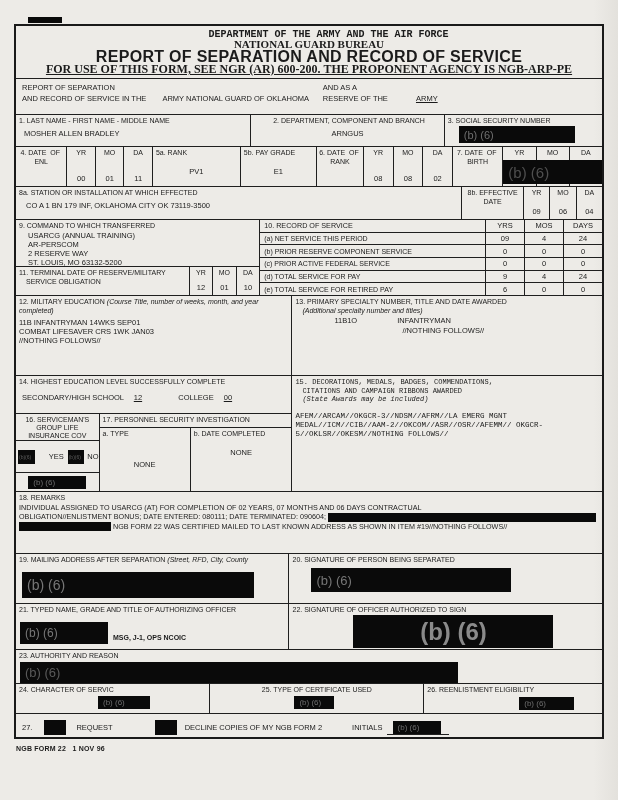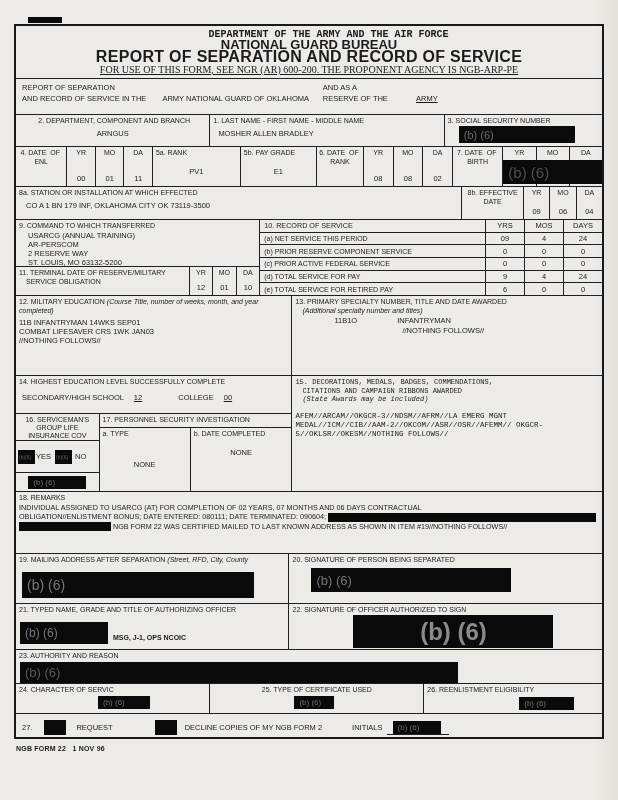--- a/index.html
+++ b/index.html
@@ -20,23 +20,23 @@
   .row:first-child{border-top:none;}
   .cell{box-sizing:border-box;position:relative;overflow:hidden;}
   .cell + .cell{border-left:1px solid #1f1f1f;}
   .lbl{font-size:7px;line-height:8.5px;padding:2px 0 0 3px;letter-spacing:0;}
   .val{font-size:7.5px;line-height:9px;}
   .italic{font-style:italic;}
   .center{text-align:center;}
   
   .hdr{display:block;text-align:center;height:52px;box-sizing:border-box;padding-top:4px;}
   .hdr .h1{font-family:Liberation Mono, monospace;font-weight:bold;font-size:10px;line-height:10px;padding-left:39px;}
-  .hdr .h2{font-family:Liberation Sans, sans-serif;font-weight:bold;font-size:13px;line-height:9px;}
+  .hdr .h2{font-family:Liberation Serif, serif;font-weight:bold;font-size:11px;line-height:9px;}
   .hdr .h3{font-weight:bold;font-size:16px;line-height:16px;letter-spacing:.3px;}
-  .hdr .h4{font-family:"Liberation Serif",serif;font-weight:normal;font-size:10px;line-height:9px;text-decoration:underline;}
+  .hdr .h4{font-family:"Liberation Serif",serif;font-weight:bold;font-size:12px;line-height:9px;text-decoration:underline;}
   
   .intro{height:36px;padding:3px 0 0 0;}
   .intro .ig{font-size:7.5px;line-height:11px;}
   .intro .igl{padding-left:6px;width:52%;box-sizing:border-box;}
   .intro .igr{padding-left:2px;}
   .intro .fillval{margin-left:14px;}
   .intro .und{text-decoration:underline;margin-left:26px;}
   
   .dgroup{display:flex;height:100%;}
   .dcol{flex:1;display:flex;flex-direction:column;justify-content:space-between;text-align:center;box-sizing:border-box;}
@@ -81,27 +81,27 @@
       <div class="ig igr">
         <div>AND AS A</div>
         <div>
           <span>RESERVE OF THE</span>
           <span class="und">ARMY</span>
         </div>
       </div>
     </div>
 
     <div class="row" style="height:32px;">
+      <div class="cell" style="width:40%;">
+        <div class="lbl">1. LAST NAME - FIRST NAME - MIDDLE NAME</div>
+        <div class="val" style="padding:3px 0 0 8px;">MOSHER ALLEN BRADLEY</div>
+      </div>
       <div class="cell" style="width:33%;">
         <div class="lbl center">2. DEPARTMENT, COMPONENT AND BRANCH</div>
         <div class="val center" style="padding-top:3px;">ARNGUS</div>
-      </div>
-      <div class="cell" style="width:40%;">
-        <div class="lbl">1. LAST NAME - FIRST NAME - MIDDLE NAME</div>
-        <div class="val" style="padding:3px 0 0 8px;">MOSHER ALLEN BRADLEY</div>
       </div>
       <div class="cell" style="width:27%;">
         <div class="lbl">3. SOCIAL SECURITY NUMBER</div>
         <div class="redact" style="position:absolute;left:14px;top:11px;width:116px;height:17px;font-size:11px;">
             <span>(b) (6)</span>
           </div>
       </div>
     </div>
 
     <div class="row" style="height:40px;">
@@ -311,21 +311,21 @@
           <div style="width:30%;box-sizing:border-box;display:flex;flex-direction:column;">
             <div class="lbl center" style="padding-left:0;line-height:8px;">
               <div>16. SERVICEMAN'S</div>
               <div>GROUP LIFE</div>
               <div>INSURANCE COV</div>
             </div>
             <div style="flex:1;border-top:1px solid #1f1f1f;display:flex;align-items:center;font-size:7.5px;padding-left:2px;">
               <span class="redact" style="width:17px;height:14px;font-size:5px;color:#5e5e5e;">
                   <span style="padding-left:1px;">(b)(6)</span>
                 </span>
-              <span style="margin:0 4px 0 1px;">YES</span>
+              <span style="margin:0 4px 0 14px;">YES</span>
               <span class="redact" style="width:17px;height:14px;font-size:5px;color:#5e5e5e;">
                   <span style="padding-left:1px;">(b)(6)</span>
                 </span>
               <span style="margin-left:3px;">NO</span>
             </div>
             <div style="height:18px;border-top:1px solid #1f1f1f;display:flex;align-items:center;justify-content:center;">
               <span class="redact" style="width:58px;height:13px;font-size:8px;">
                   <span>(b) (6)</span>
                 </span>
             </div>

